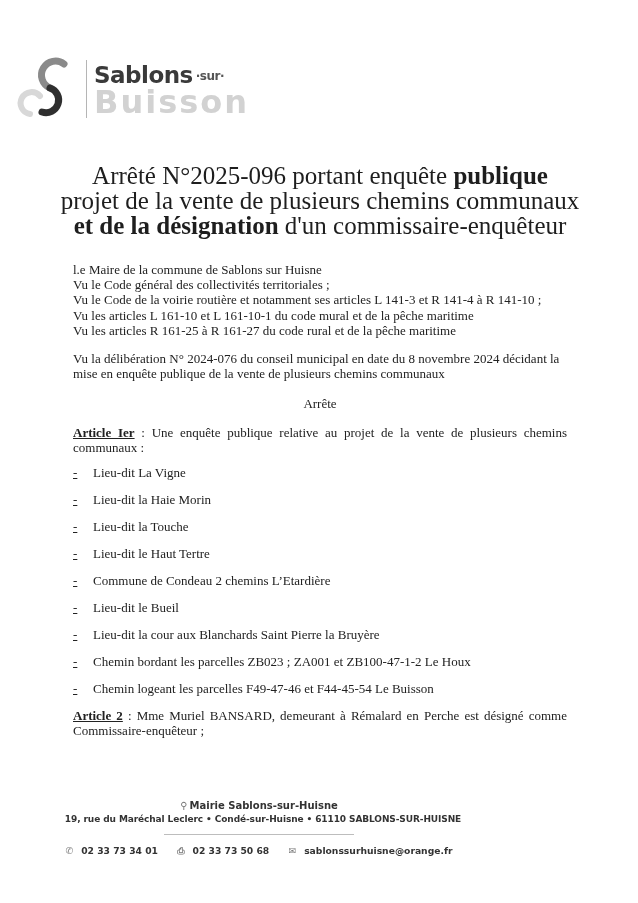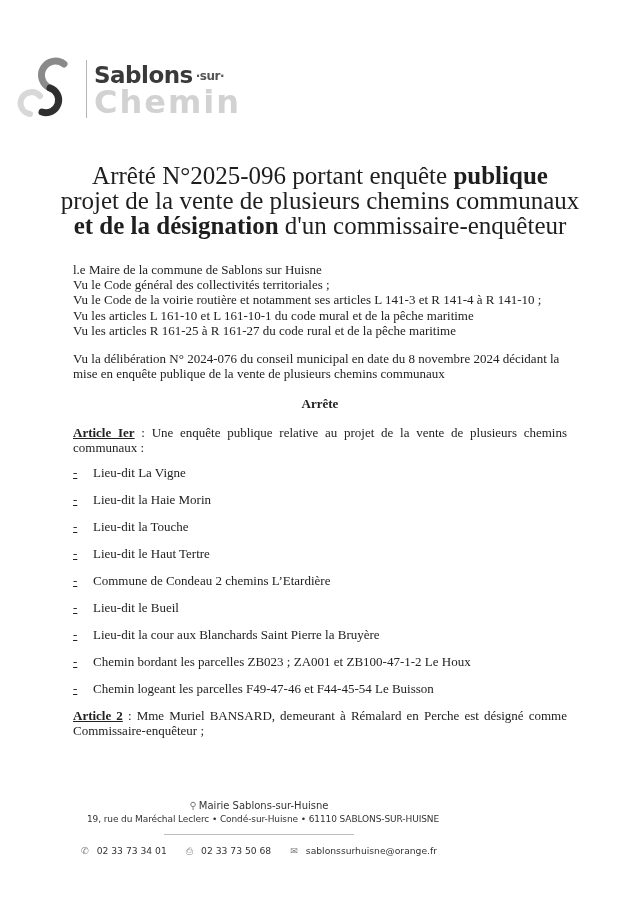--- a/index.html
+++ b/index.html
@@ -14,49 +14,49 @@
   .logo-line2 { position: absolute; left: 82px; top: 30px; font-family: "DejaVu Sans", sans-serif;
                 font-weight: bold; font-size: 32px; color: #d2d2d2; letter-spacing: 2px; line-height: 36px; white-space: nowrap; }
 
   .title { position: absolute; left: 60px; top: 163px; width: 520px; text-align: center;
            font-size: 25px; line-height: 25px; color: #1e1e1e; }
   .title b { font-weight: bold; }
 
   .body { position: absolute; left: 73px; top: 262px; width: 494px; font-size: 13px; line-height: 15.2px; color: #222; }
   .body p { margin: 0; }
   .gap { height: 13px; }
-  .center-bold { text-align: center; font-weight: bold; margin-top: 15px !important; }
+  .center-bold { text-align: center; font-weight: normal; margin-top: 15px !important; }
   .article { text-align: justify; }
   .art-label { font-weight: bold; text-decoration: underline; }
   .list { list-style: none; padding: 0; margin: 10px 0 0 0; }
   .list li { position: relative; padding-left: 20px; height: 27px; line-height: 15px; }
   .dash { position: absolute; left: 0; top: 0; text-decoration: underline; }
 
   .footer { position: absolute; left: 0; top: 800px; width: 518px; text-align: center;
-            font-family: "DejaVu Sans", sans-serif; font-size: 9.2px; color: #333; }
+            font-family: "DejaVu Sans", sans-serif; font-size: 9.2px; color: #333; font-weight: bold; }
   .footer .name { font-size: 10px; }
   .footer .addr { margin-top: 3px; font-size: 9px; letter-spacing: -0.1px; margin-left: 8px; }
   .footer .rule { width: 190px; height: 0; border-top: 1px solid #bdbdbd; margin: 10px auto 10px auto; }
   .footer .contacts span { margin: 0 4px; }
   .ico { color: #777; margin-right: 2px; }
 </style>
 </head>
 <body>
 
 <div class="logo">
   <svg class="logo-mark" viewBox="0 0 70 70">
     <path d="M52 10 A14 14 0 1 0 38 34" fill="none" stroke="#8a8a8a" stroke-width="7" stroke-linecap="round"></path>
     <path d="M38 34 A12 12 0 1 1 30 58" fill="none" stroke="#2f2f2f" stroke-width="7" stroke-linecap="round"></path>
     <path d="M28 42 A11 11 0 1 0 18 60" fill="none" stroke="#d8d8d8" stroke-width="6" stroke-linecap="round"></path>
   </svg>
   <div class="logo-sep"></div>
   <div class="logo-line1">
     <span>Sablons</span><span class="logo-sur">·sur·</span>
   </div>
-  <div class="logo-line2">Chemin</div>
+  <div class="logo-line2">Buisson</div>
 </div>
 
 <div class="title">
   <span>Arrêté N°2025-096 portant enquête </span><b>publique</b><span> projet de la vente de plusieurs chemins communaux </span><b>et de la désignation</b><span> d'un commissaire-enquêteur</span>
 </div>
 
 <div class="body">
   <p>l.e Maire de la commune de Sablons sur Huisne</p>
   <p>Vu le Code général des collectivités territoriales ;</p>
   <p>Vu le Code de la voirie routière et notamment ses articles L 141-3 et R 141-4 à R 141-10 ;</p>

